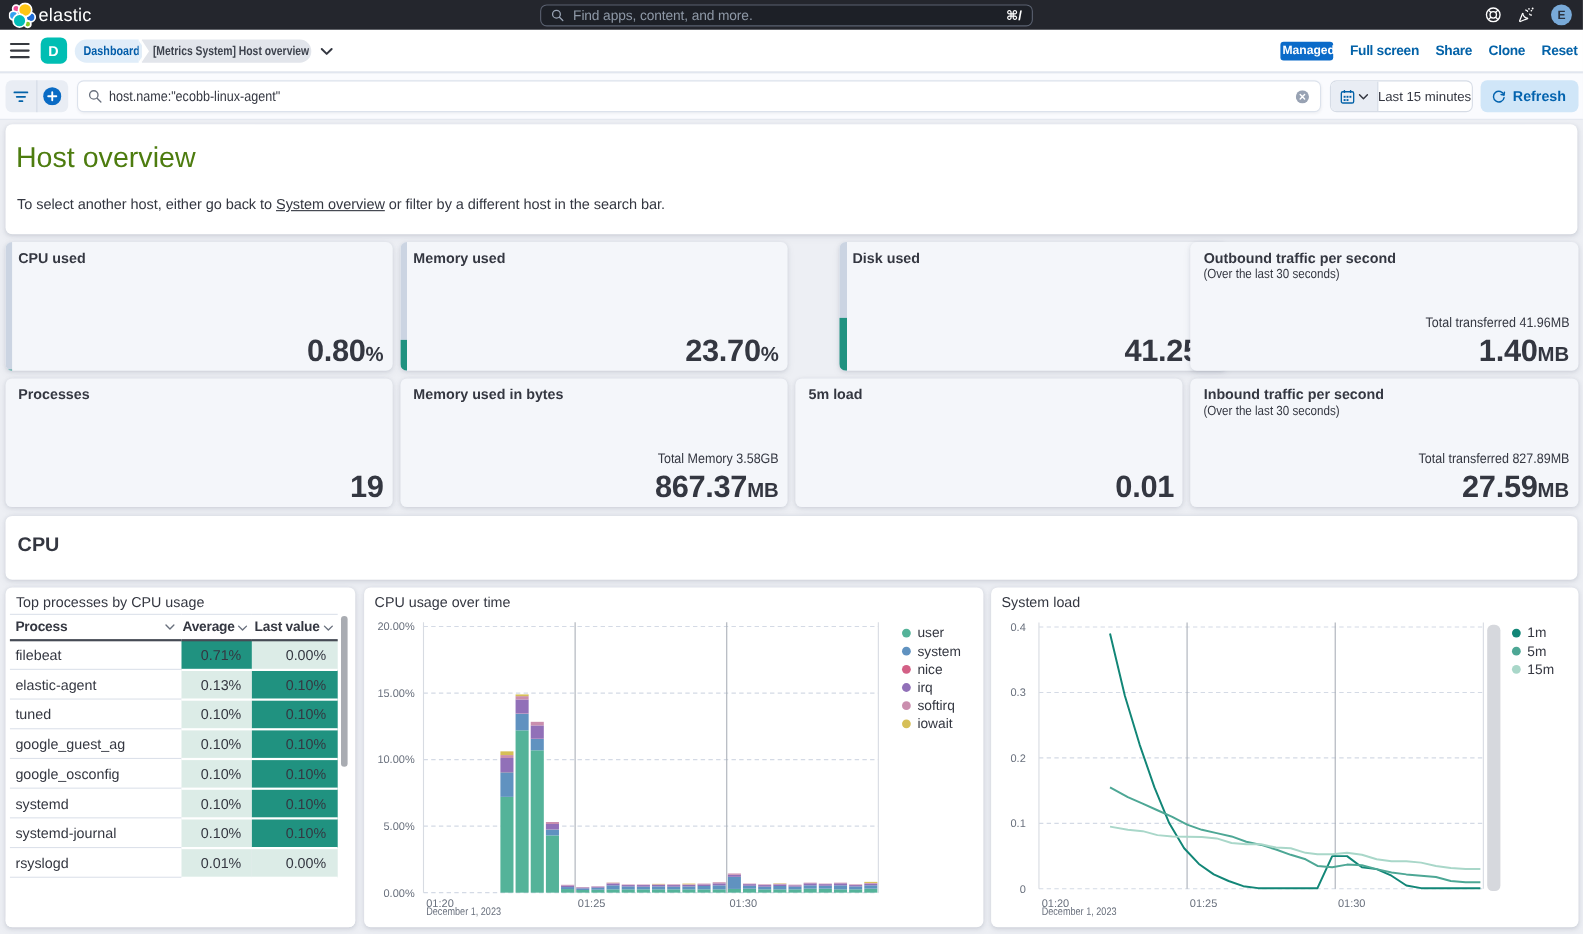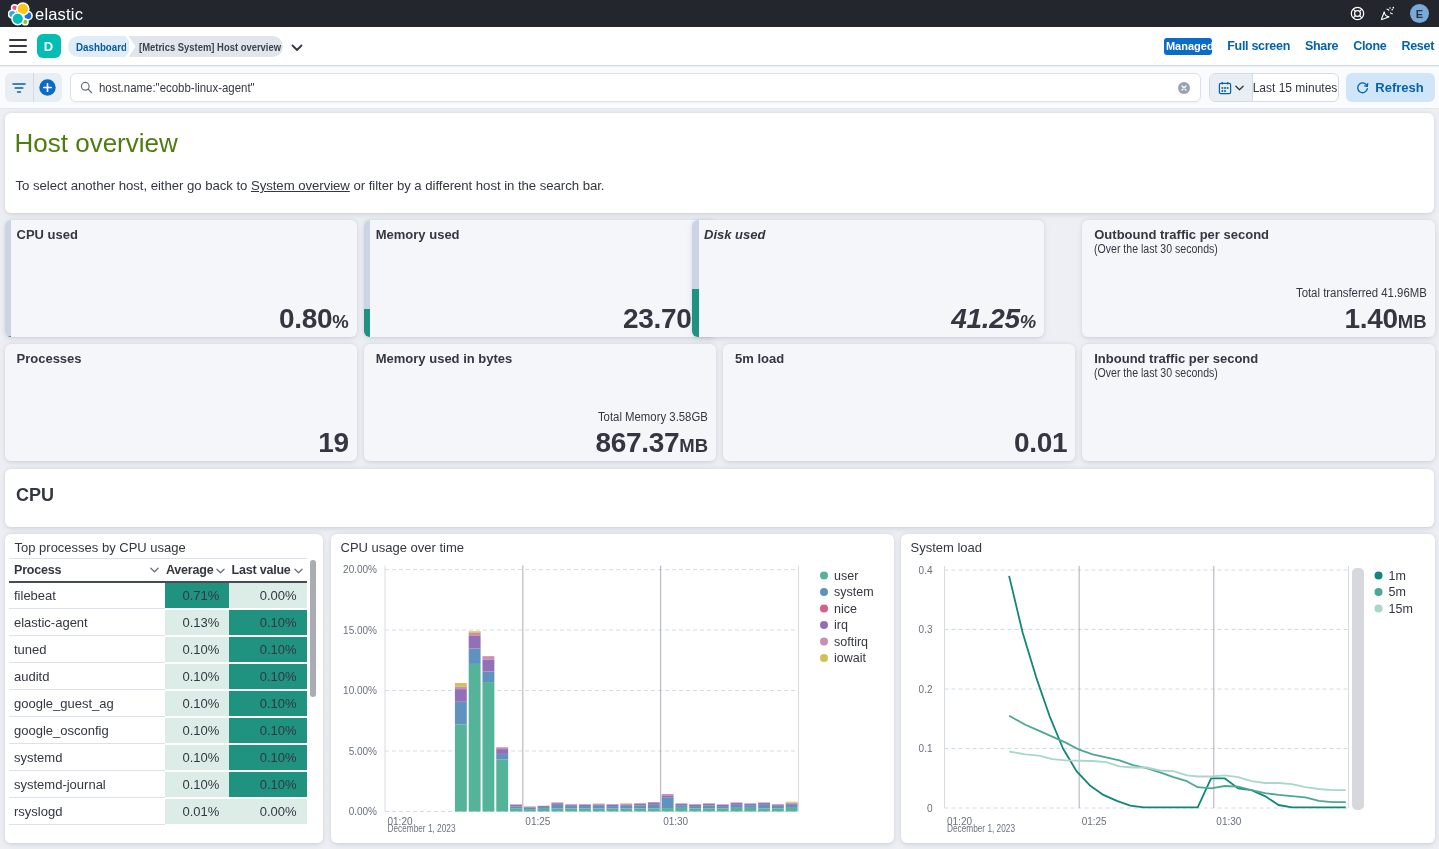--- a/index.html
+++ b/index.html
@@ -111,20 +111,28 @@
         <circle cx="8.5" cy="7.5" r="4" fill="#f04e98"></circle>
         <circle cx="5.5" cy="15.5" r="5" fill="#36a2ef"></circle>
         <circle cx="25.5" cy="17.5" r="5.3" fill="#1e6dd8"></circle>
         <circle cx="22" cy="25.5" r="3.7" fill="#8bc727"></circle>
         <circle cx="19" cy="9" r="7.7" fill="#fec514"></circle>
         <circle cx="12.5" cy="21.5" r="7.5" fill="#02bcb7"></circle>
       </g>
     </svg>
     <span class="brand-text">elastic</span>
   </div>
+  <div class="g-search">
+    <svg width="12" height="12" viewBox="0 0 16 16">
+      <circle cx="6.5" cy="6.5" r="4.7" fill="none" stroke="#98a2b3" stroke-width="1.6"></circle>
+      <line x1="10.2" y1="10.2" x2="14.2" y2="14.2" stroke="#98a2b3" stroke-width="1.6" stroke-linecap="round"></line>
+    </svg>
+    <span class="ph">Find apps, content, and more.</span>
+    <span class="kbd">⌘/</span>
+  </div>
   <div class="hdr-icons">
     <span style="display:flex">
       <svg width="15" height="15" viewBox="0 0 16 16">
         <g fill="none" stroke="#fff" stroke-width="1.3">
           <circle cx="8" cy="8" r="6.6"></circle>
           <circle cx="8" cy="8" r="3.1"></circle>
           <path d="M3.4 3.4 L5.8 5.8 M12.6 3.4 L10.2 5.8 M12.6 12.6 L10.2 10.2 M3.4 12.6 L5.8 10.2"></path>
         </g>
       </svg>
     </span>
@@ -265,21 +273,21 @@
     </div>
     <div class="mcard hasbar" style="left: 363.75px; top: 220px;">
       <span class="pbar">
         <span class="fill" style="height:23.7%"></span>
       </span>
       <div class="mtitle">Memory used</div>
       <div class="vwrap">
         <div class="val"><span class="num">23.70</span><span class="unit">%</span></div>
       </div>
     </div>
-    <div class="mcard hasbar" style="left: 692px; top: 220px; font-style: italic;">
+    <div class="mcard hasbar" style="left: 763px; top: 220px;">
       <span class="pbar">
         <span class="fill" style="height:41.25%"></span>
       </span>
       <div class="mtitle">Disk used</div>
       <div class="vwrap">
         <div class="val"><span class="num">41.25</span><span class="unit">%</span></div>
       </div>
     </div>
     <div class="mcard" style="left: 1082.25px; top: 220px;">
       <div class="mtitle">Outbound traffic per second</div>
@@ -304,20 +312,24 @@
     </div>
     <div class="mcard" style="left: 723px; top: 344px;">
       <div class="mtitle">5m load</div>
       <div class="vwrap">
         <div class="val"><span class="num">0.01</span><span class="unit"></span></div>
       </div>
     </div>
     <div class="mcard" style="left: 1082.25px; top: 344px;">
       <div class="mtitle">Inbound traffic per second</div>
       <div class="msub">(Over the last 30 seconds)</div>
+      <div class="vwrap">
+        <div class="note">Total transferred 827.89MB</div>
+        <div class="val"><span class="num">27.59</span><span class="unit">MB</span></div>
+      </div>
     </div>
   </div>
 
 <section class="panel cpu-section">
   <h2>CPU</h2>
 </section>
 
 <section class="panel tbl-panel">
   <div class="ptitle">Top processes by CPU usage</div>
   <table class="ptable">
@@ -350,25 +362,20 @@
           <td class="num dark">0.71%</td>
           <td class="num light">0.00%</td>
         </tr>
         <tr>
           <td>elastic-agent</td>
           <td class="num light">0.13%</td>
           <td class="num dark">0.10%</td>
         </tr>
         <tr>
           <td>tuned</td>
-          <td class="num light">0.10%</td>
-          <td class="num dark">0.10%</td>
-        </tr>
-        <tr>
-          <td>auditd</td>
           <td class="num light">0.10%</td>
           <td class="num dark">0.10%</td>
         </tr>
         <tr>
           <td>google_guest_ag</td>
           <td class="num light">0.10%</td>
           <td class="num dark">0.10%</td>
         </tr>
         <tr>
           <td>google_osconfig</td>

